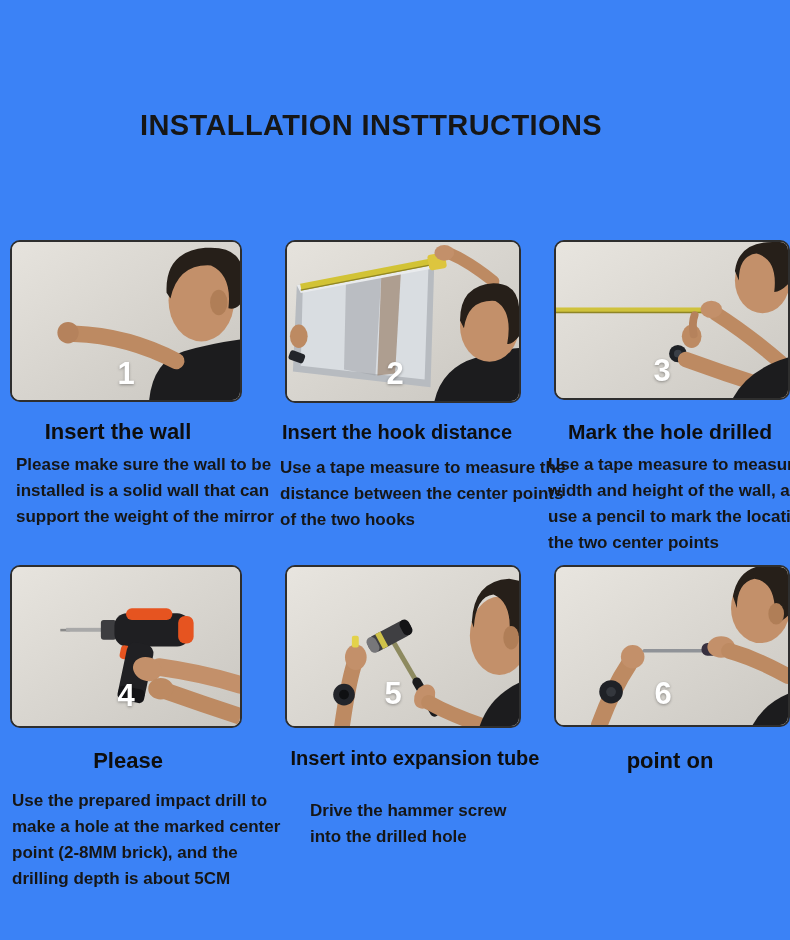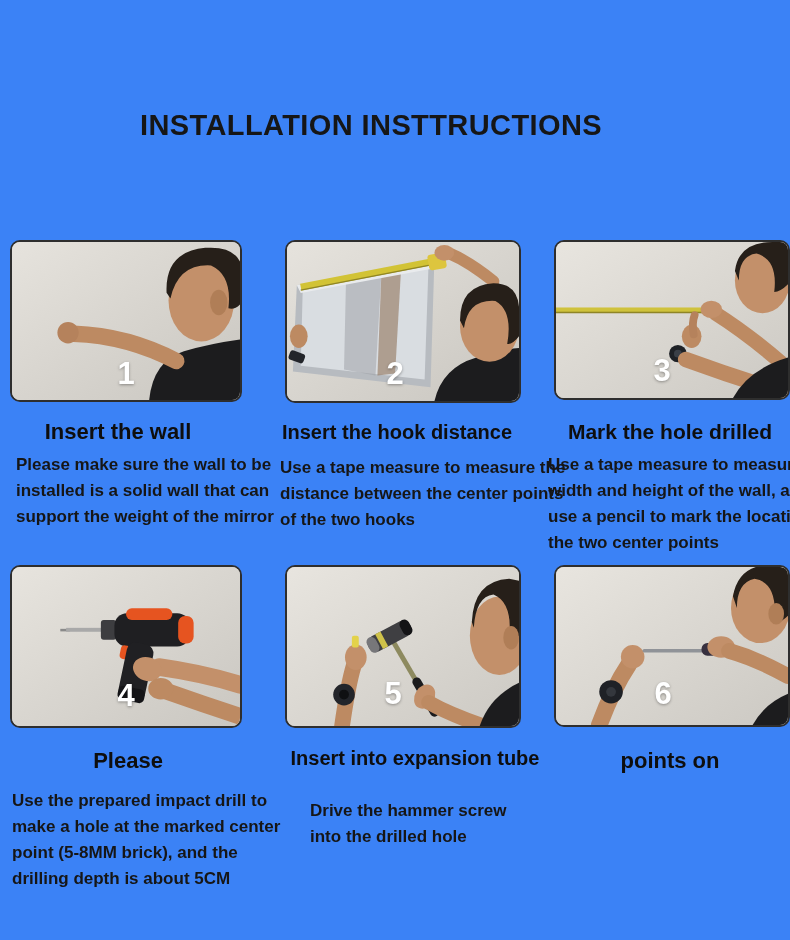--- a/index.html
+++ b/index.html
@@ -166,21 +166,21 @@
         <path d="M236,152 Q198,140 158,126" stroke="#bd8a62" stroke-width="17" fill="none" stroke-linecap="round"></path>
         <ellipse cx="140" cy="104" rx="15" ry="12" fill="#c3906a" transform="rotate(18 140 104)"></ellipse>
         <ellipse cx="154" cy="124" rx="13" ry="11" fill="#bd8a62"></ellipse>
       </g>
     </svg>
   </div>
   <div class="step-num" style="left:126px;top:680px;">4</div>
   <div class="step-title" style="left:128px;top:748px;font-size:22px;">Please</div>
   <div class="step-desc" style="left:12px;top:788px;">Use the prepared impact drill to
 make a hole at the marked center
-point (5-8MM brick), and the
+point (2-8MM brick), and the
 drilling depth is about 5CM</div>
 
   <div class="photo" style="left:285px;top:565px;height:163px;">
     <svg viewBox="0 0 236 162" preserveAspectRatio="none">
       <defs>
           <linearGradient id="g5" x1="0" y1="0" x2="1" y2="1">
         <stop offset="0" stop-color="#e8e5df"></stop>
             <stop offset="1" stop-color="#ccc9c3"></stop>
       </linearGradient>
         </defs>
@@ -242,15 +242,15 @@
       </g>
       <g>
         <ellipse cx="208" cy="42" rx="30" ry="36" fill="#c3906a"></ellipse>
         <path d="M180,30 Q186,-4 222,-2 L236,2 L236,50 Q228,58 222,56 Q226,16 202,12 Q184,16 184,42 Z" fill="#261f19"></path>
         <ellipse cx="224" cy="48" rx="8" ry="11" fill="#b07e57"></ellipse>
         <path d="M236,130 L236,162 L200,162 Q212,140 236,130 Z" fill="#1c1c1e"></path>
       </g>
     </svg>
   </div>
   <div class="step-num" style="left:663px;top:678px;">6</div>
-  <div class="step-title" style="left:670px;top:748px;font-size:22px;">points on</div>
+  <div class="step-title" style="left:670px;top:748px;font-size:22px;">point on</div>
 
 </div>
 
 </body></html>

